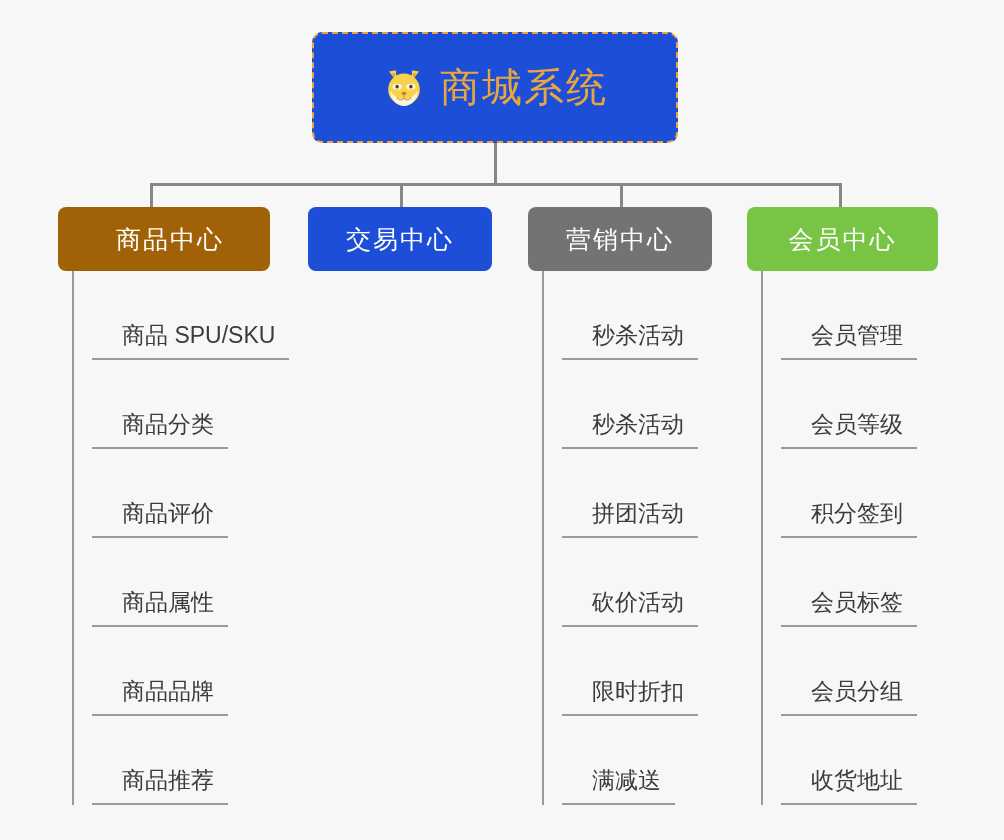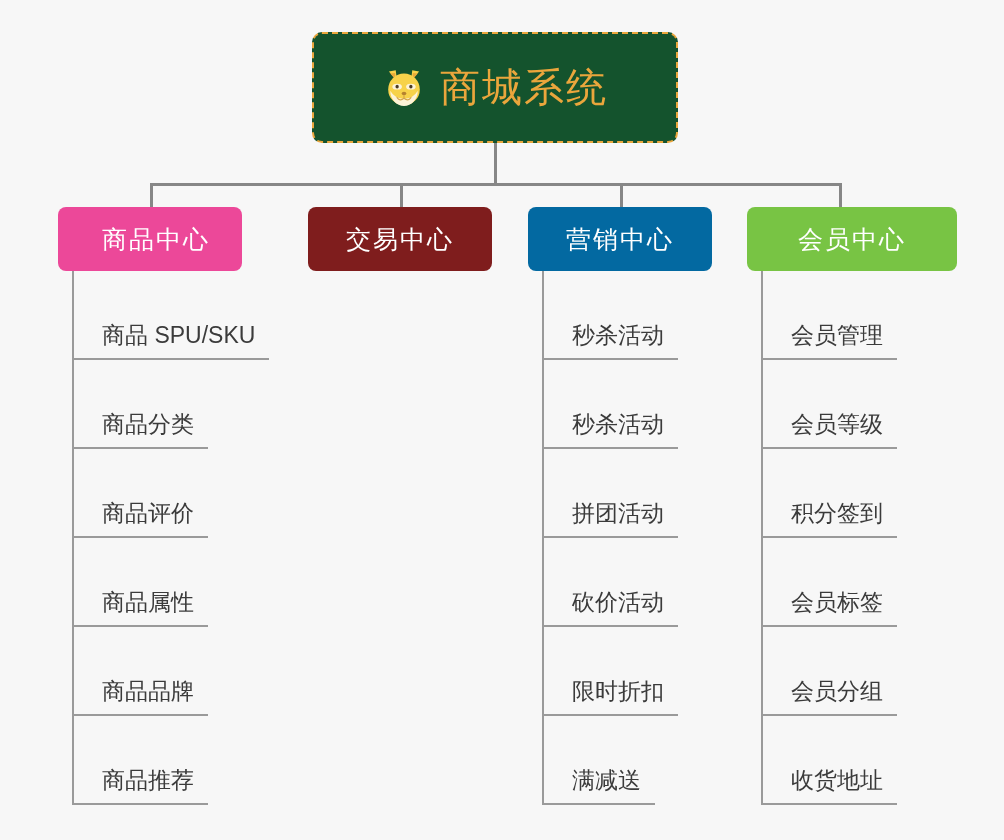--- a/index.html
+++ b/index.html
@@ -21,21 +21,21 @@
   }
 
   
   .root-node {
     position: absolute;
     left: 312px;
     top: 32px;
     width: 366px;
     height: 111px;
     box-sizing: border-box;
-    background: #14532d;
+    background: #1d4ed8;
     border: 2px dashed #eaa63c;
     border-radius: 10px;
     display: flex;
     align-items: center;
     justify-content: center;
     gap: 14px;
   }
   .root-emoji {
     font-size: 40px;
     line-height: 1;
@@ -101,21 +101,21 @@
     bottom: 0;
     width: 2px;
     background: #9a9a9a;
   }
   .leaf {
     position: relative;
     height: 89px;
     box-sizing: border-box;
     display: flex;
     align-items: flex-end;
-    padding-left: 0;
+    padding-left: 20px;
   }
   .leaf-inner {
     position: relative;
     display: inline-block;
     padding: 0 14px 7px 30px;
     border-bottom: 2px solid #9a9a9a;
     font-size: 23px;
     color: #3b3b3b;
     white-space: nowrap;
     margin-bottom: 0;
@@ -148,21 +148,21 @@
   </div>
 
   <div class="conn conn-stem"></div>
   <div class="conn conn-bar"></div>
   <div class="conn conn-drop" style="left:150px;"></div>
   <div class="conn conn-drop" style="left:400px;"></div>
   <div class="conn conn-drop" style="left:620px;"></div>
   <div class="conn conn-drop" style="left:839px;"></div>
 
   <div class="column" style="left:58px;">
-    <div class="cat-header" style="width:184px;background:#ec4899;padding-left:12px;">
+    <div class="cat-header" style="width:212px;background:#a16207;padding-left:12px;">
       <span>商品中心</span>
     </div>
     <div class="leaf-list">
       <div class="spine"></div>
       <div class="leaf">
           <span class="leaf-inner">商品 SPU/SKU</span>
         </div>
       <div class="leaf">
           <span class="leaf-inner">商品分类</span>
         </div>
@@ -175,27 +175,27 @@
       <div class="leaf">
           <span class="leaf-inner">商品品牌</span>
         </div>
       <div class="leaf">
           <span class="leaf-inner">商品推荐</span>
         </div>
     </div>
   </div>
 
   <div class="column" style="left:308px;">
-    <div class="cat-header" style="width:184px;background:#7f1d1d;font-family:Liberation Mono, monospace;">
+    <div class="cat-header" style="width:184px;background:#1d4ed8;font-family:Liberation Mono, monospace;">
       <span>交易中心</span>
     </div>
   </div>
 
   <div class="column" style="left:528px;">
-    <div class="cat-header" style="width:184px;background:#0369a1;">
+    <div class="cat-header" style="width:184px;background:#737373;">
       <span>营销中心</span>
     </div>
     <div class="leaf-list">
       <div class="spine"></div>
       <div class="leaf">
           <span class="leaf-inner">秒杀活动</span>
         </div>
       <div class="leaf">
           <span class="leaf-inner">秒杀活动</span>
         </div>
@@ -208,21 +208,21 @@
       <div class="leaf">
           <span class="leaf-inner">限时折扣</span>
         </div>
       <div class="leaf">
           <span class="leaf-inner">满减送</span>
         </div>
     </div>
   </div>
 
   <div class="column" style="left:747px;">
-    <div class="cat-header" style="width:210px;background:#78c444;">
+    <div class="cat-header" style="width:191px;background:#78c444;">
       <span>会员中心</span>
     </div>
     <div class="leaf-list">
       <div class="spine"></div>
       <div class="leaf">
           <span class="leaf-inner">会员管理</span>
         </div>
       <div class="leaf">
           <span class="leaf-inner">会员等级</span>
         </div>

